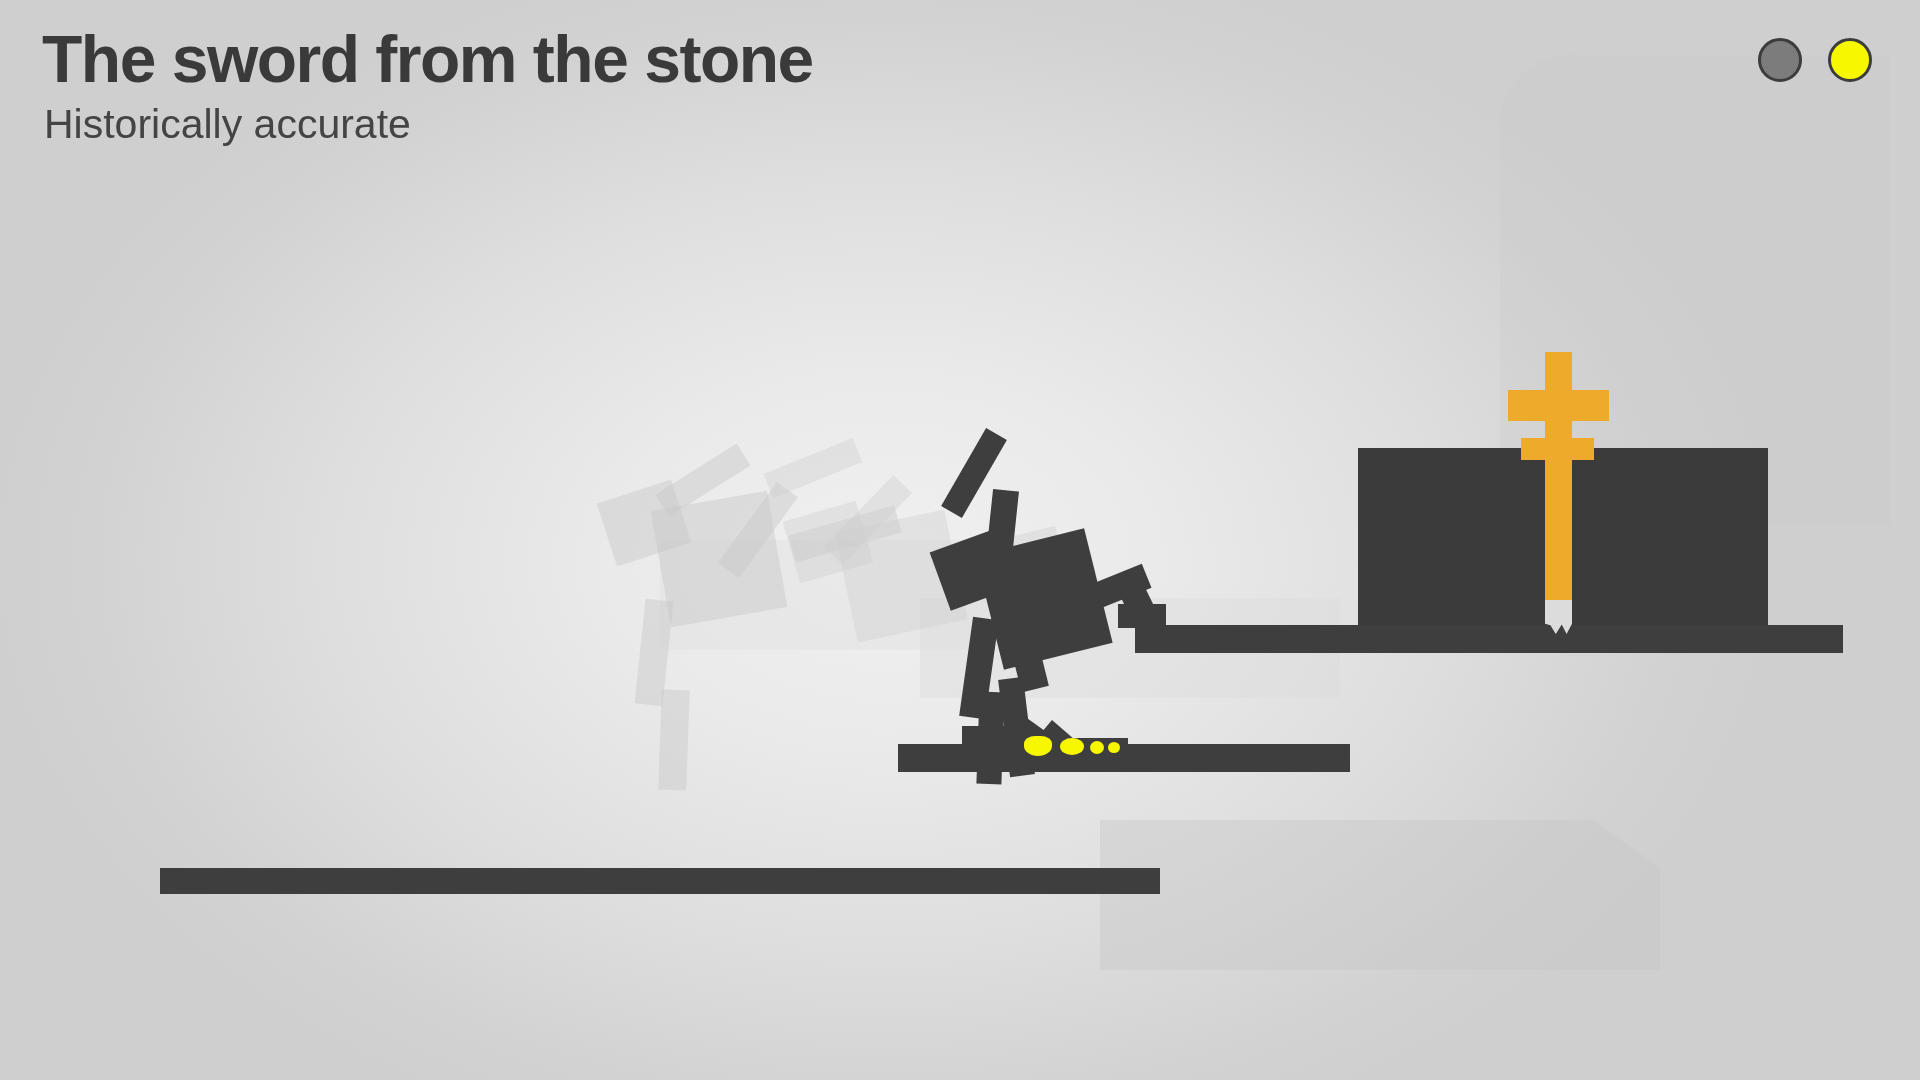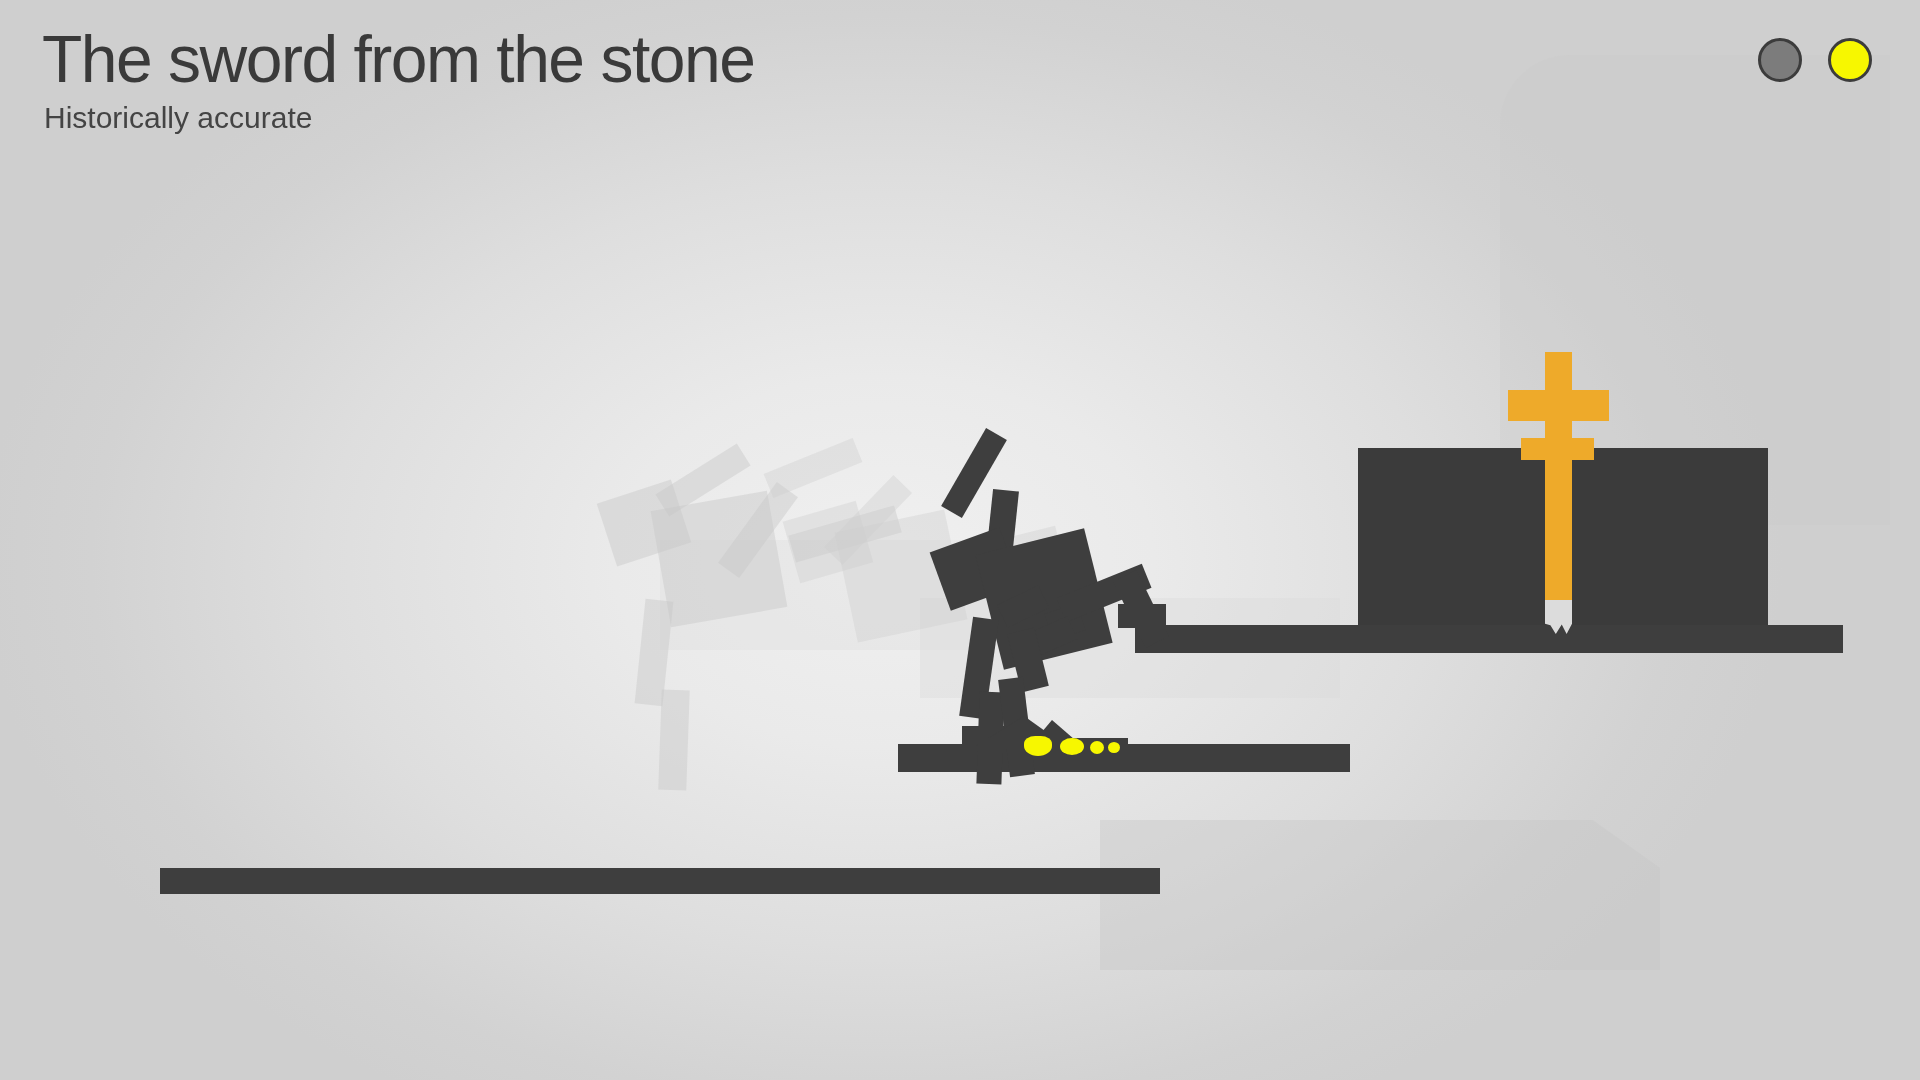--- a/index.html
+++ b/index.html
@@ -33,29 +33,29 @@
 
   
   #header {
     position: absolute;
     left: 0; top: 0;
     padding: 26px 0 0 42px;
     z-index: 40;
   }
   #title {
     font-size: 66px;
-    font-weight: normal;
+    font-weight: bold;
     color: #3a3a3a;
     letter-spacing: -1.5px;
     line-height: 1.02;
     margin: 0;
     white-space: nowrap;
   }
   #subtitle {
-    font-size: 30px;
+    font-size: 41px;
     color: #444444;
     margin: 8px 0 0 2px;
     white-space: nowrap;
   }
 
   
   #status-dots {
     position: absolute;
     top: 38px; right: 48px;
     display: flex;

